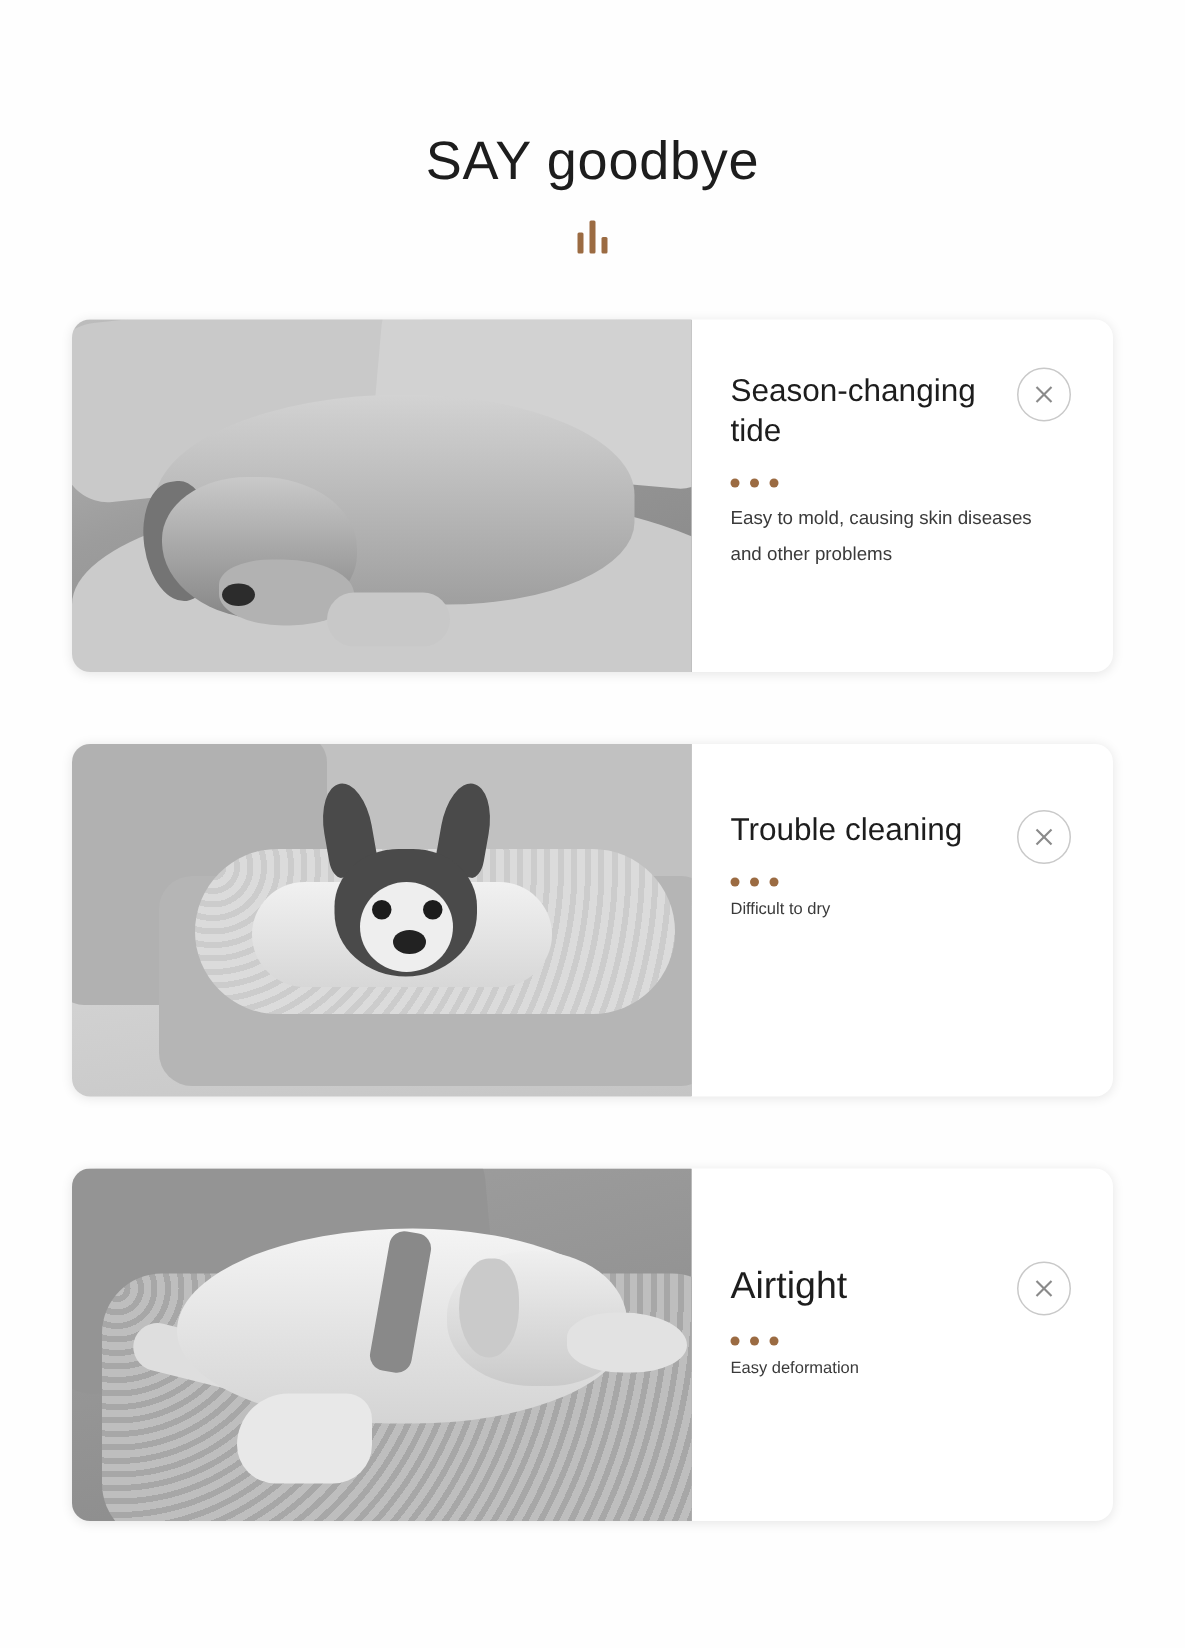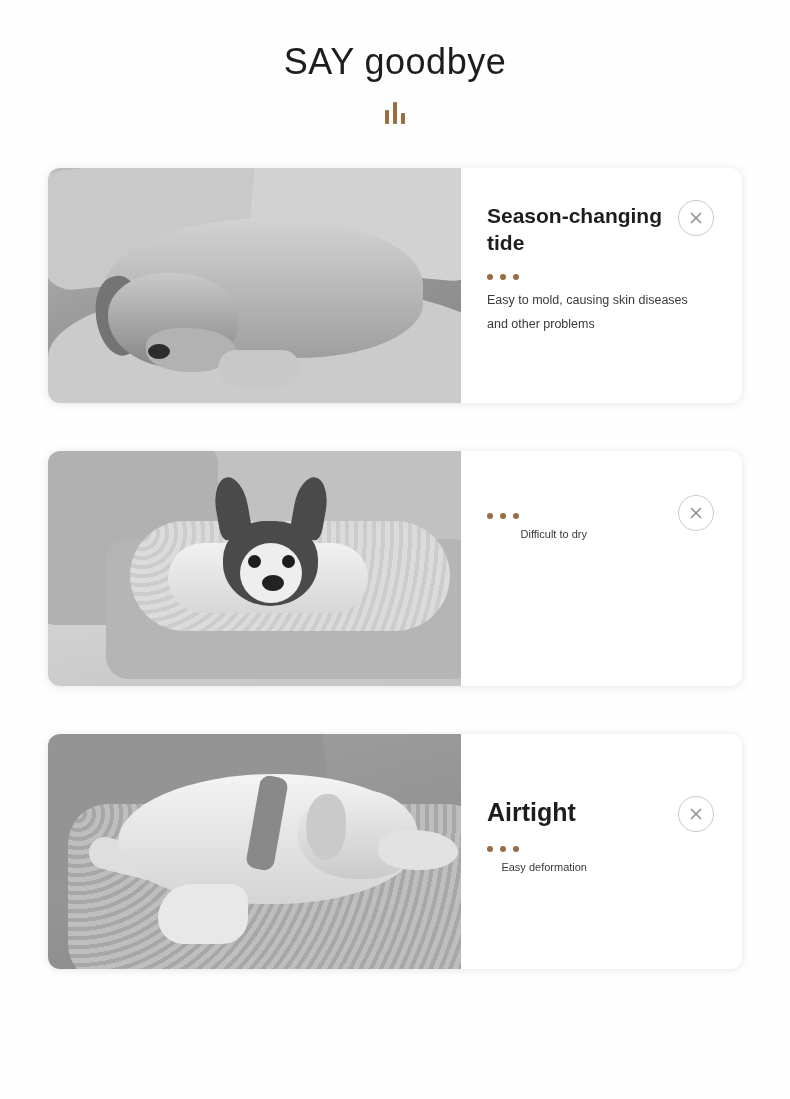--- a/index.html
+++ b/index.html
@@ -21,20 +21,21 @@
   .header {
     padding-top: 42px;
     text-align: center;
   }
   .title-main {
     font-size: 36px;
     font-weight: 400;
     color: #1d1d1d;
     letter-spacing: 0.5px;
     line-height: 1.1;
+    margin-top: 45px;
   }
   .subtitle-wrap {
     margin-top: 22px;
     padding-left: 166px;
     text-align: left;
   }
   .title-sub {
     font-size: 28px;
     font-weight: 400;
     color: #9b6b42;
@@ -83,21 +84,21 @@
     filter: grayscale(100%);
     background: #8e8e8e;
   }
   .card-body {
     flex: 1;
     position: relative;
     padding: 34px 22px 0 26px;
   }
   .card-heading {
     font-size: 21px;
-    font-weight: 700;
+    font-weight: 400;
     color: #1d1d1d;
     line-height: 1.3;
     max-width: 200px;
   }
   .dots {
     margin-top: 18px;
     display: flex;
     gap: 7px;
   }
   .dots i {
@@ -118,21 +119,20 @@
     font-size: 11px;
     line-height: 1.35;
     margin-top: 14px;
   }
   .desc-2 {
     margin-top: 8px;
     font-size: 11px;
     color: #3a3a3a;
     line-height: 1.35;
     max-width: 100px;
-    text-align: right;
   }
   .close-btn {
     position: absolute;
     top: 32px;
     right: 28px;
     width: 36px;
     height: 36px;
     border-radius: 50%;
     border: 1px solid #c9c9c9;
     display: flex;
@@ -248,20 +248,21 @@
         <div class="ph p2-dog-body"></div>
         <div class="ph p2-earL"></div>
         <div class="ph p2-earR"></div>
         <div class="ph p2-head"></div>
         <div class="ph p2-face"></div>
         <div class="ph p2-eyeL"></div>
         <div class="ph p2-eyeR"></div>
         <div class="ph p2-nose2"></div>
       </div>
       <div class="card-body">
+        <div class="card-heading">Trouble cleaning</div>
         <div class="dots">
             <i></i>
             <i></i>
             <i></i>
           </div>
         <div class="desc-2">Difficult to dry</div>
         <div class="close-btn">
           <svg width="18" height="18" viewBox="0 0 18 18" aria-hidden="true">
             <line x1="4" y1="4" x2="14" y2="14" stroke="#8a8a8a" stroke-width="1.4"></line>
             <line x1="14" y1="4" x2="4" y2="14" stroke="#8a8a8a" stroke-width="1.4"></line>

